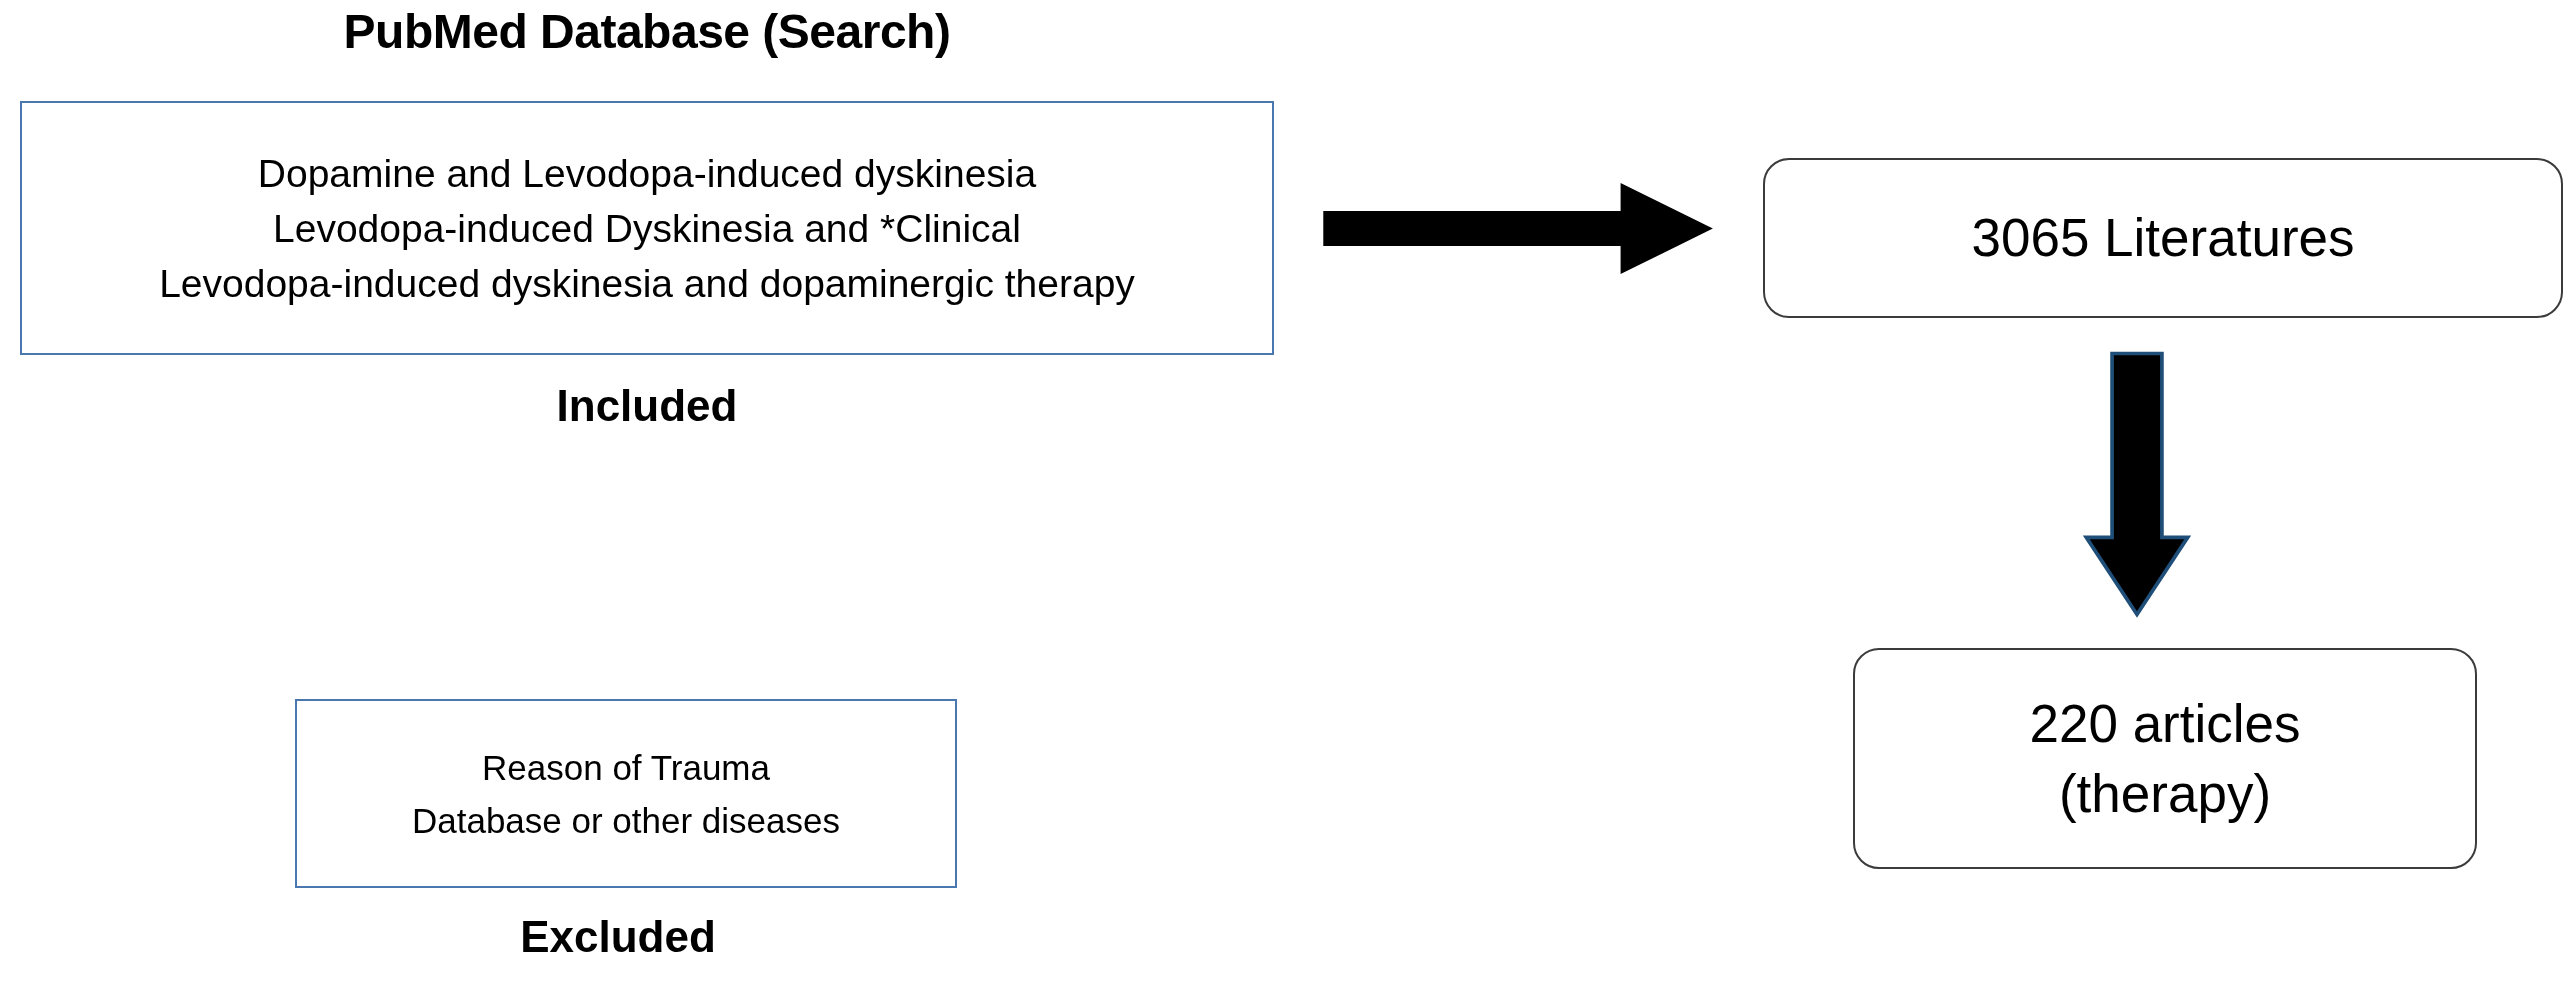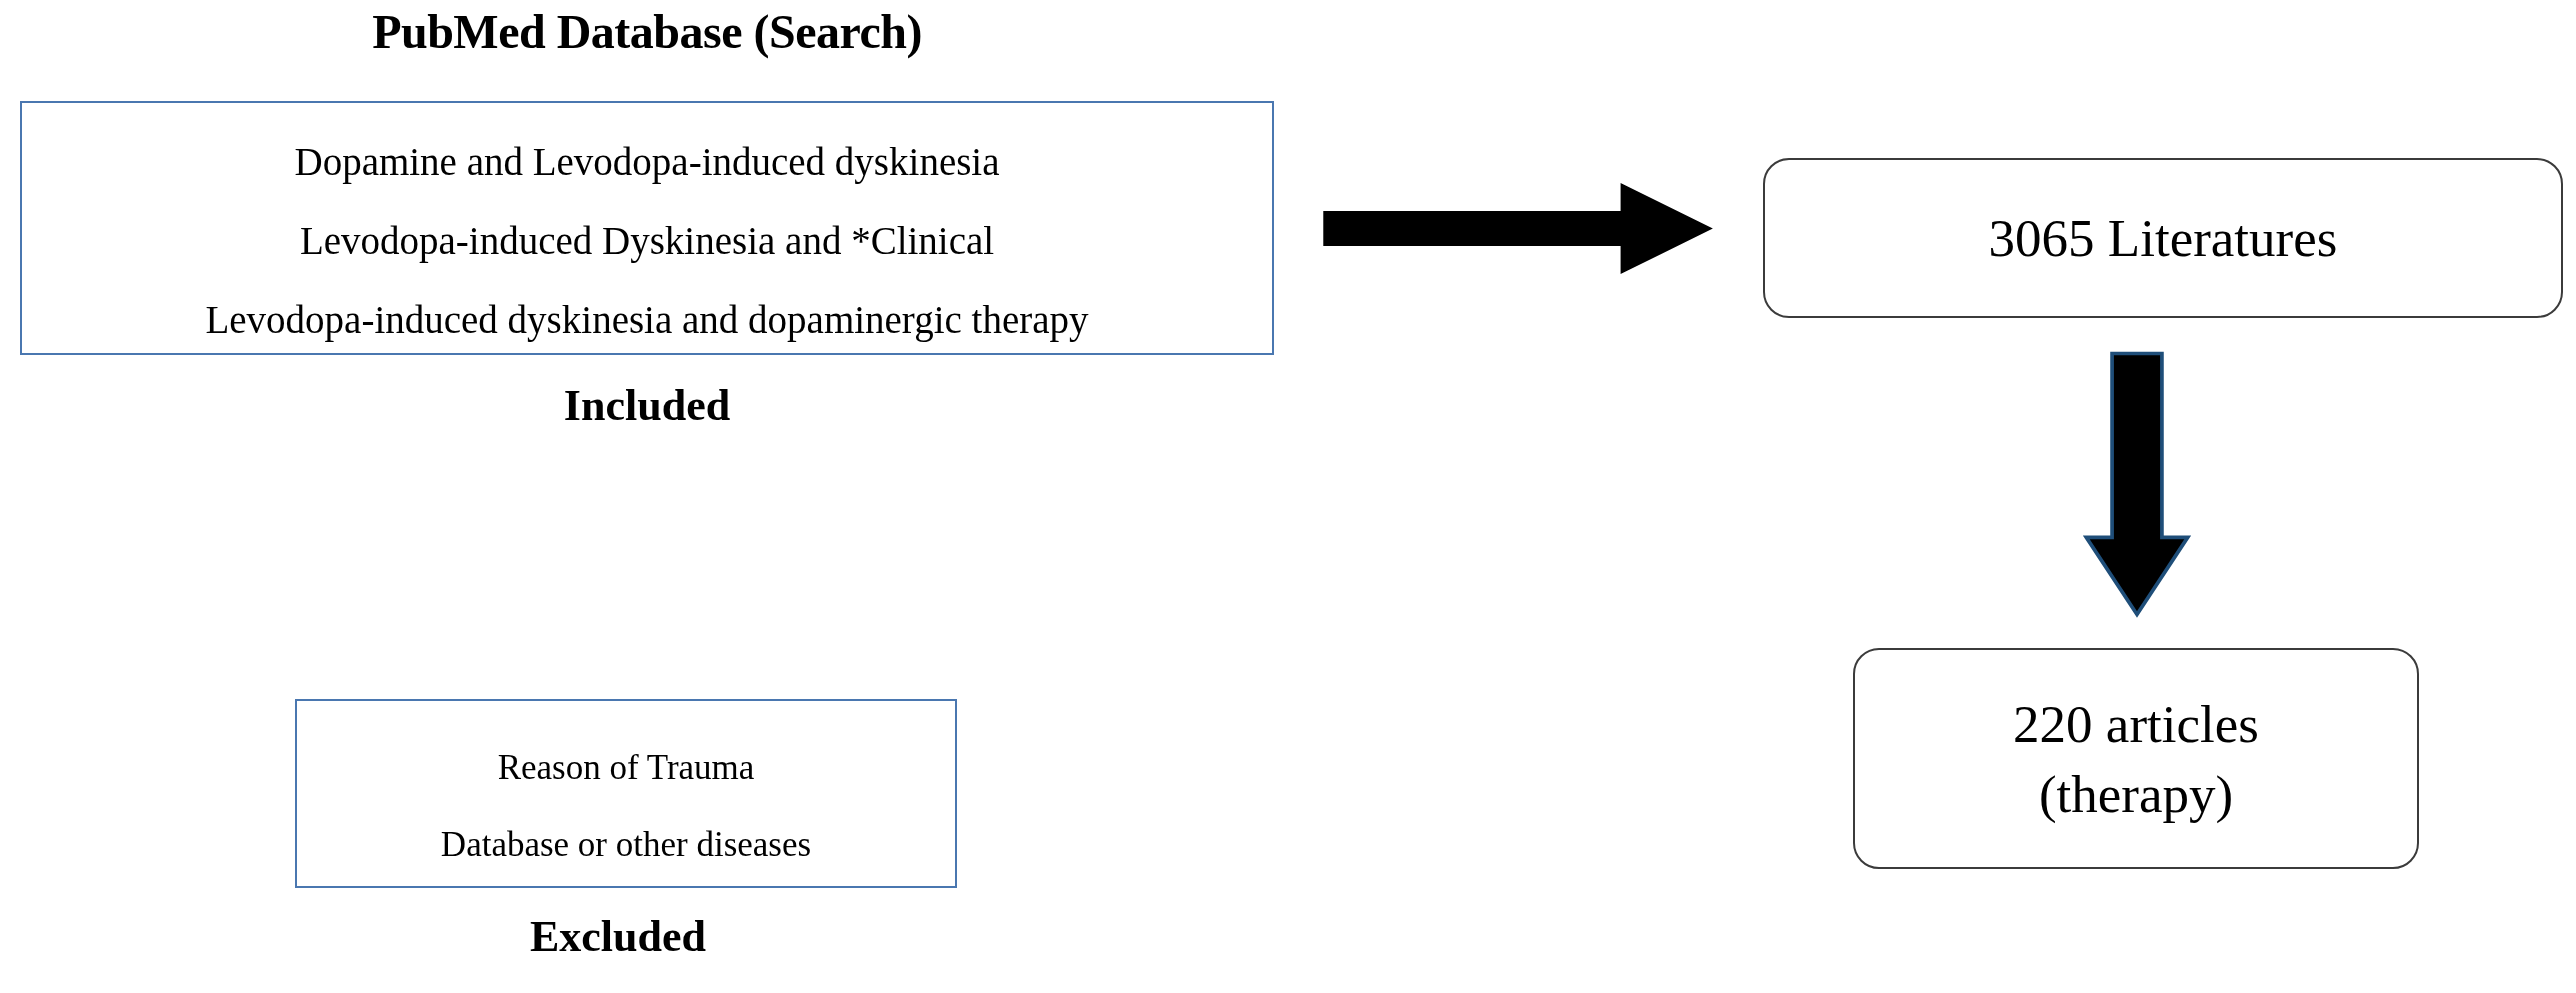--- a/index.html
+++ b/index.html
@@ -6,21 +6,21 @@
     margin: 0;
     padding: 0;
     background: #ffffff;
   }
   #canvas {
     position: relative;
     width: 2576px;
     height: 993px;
     background: #ffffff;
     overflow: hidden;
-    font-family: Liberation Serif, serif;
+    font-family: Liberation Sans, sans-serif;
     color: #000000;
   }
 
   
   .search-title {
     position: absolute;
     left: 20px;
     top: 1.8px;
     width: 1254px;
     text-align: center;
@@ -53,21 +53,20 @@
     top: 699px;
     width: 662px;
     height: 189px;
   }
 
   .box-line {
     font-size: 39px;
     line-height: 55px;
     white-space: nowrap;
     text-align: center;
-    margin-top: 24px;
   }
   #exclusion-box .box-line {
     font-size: 35px;
     line-height: 53px;
   }
 
   
   .caption {
     position: absolute;
     font-size: 44px;
@@ -102,21 +101,21 @@
   }
   #literatures-box {
     left: 1763px;
     top: 158px;
     width: 800px;
     height: 160px;
   }
   #selected-box {
     left: 1853px;
     top: 648px;
-    width: 566px;
+    width: 624px;
     height: 221px;
   }
   .result-line {
     font-size: 53px;
     line-height: 70px;
     white-space: nowrap;
   }
 
   
   .arrow {

